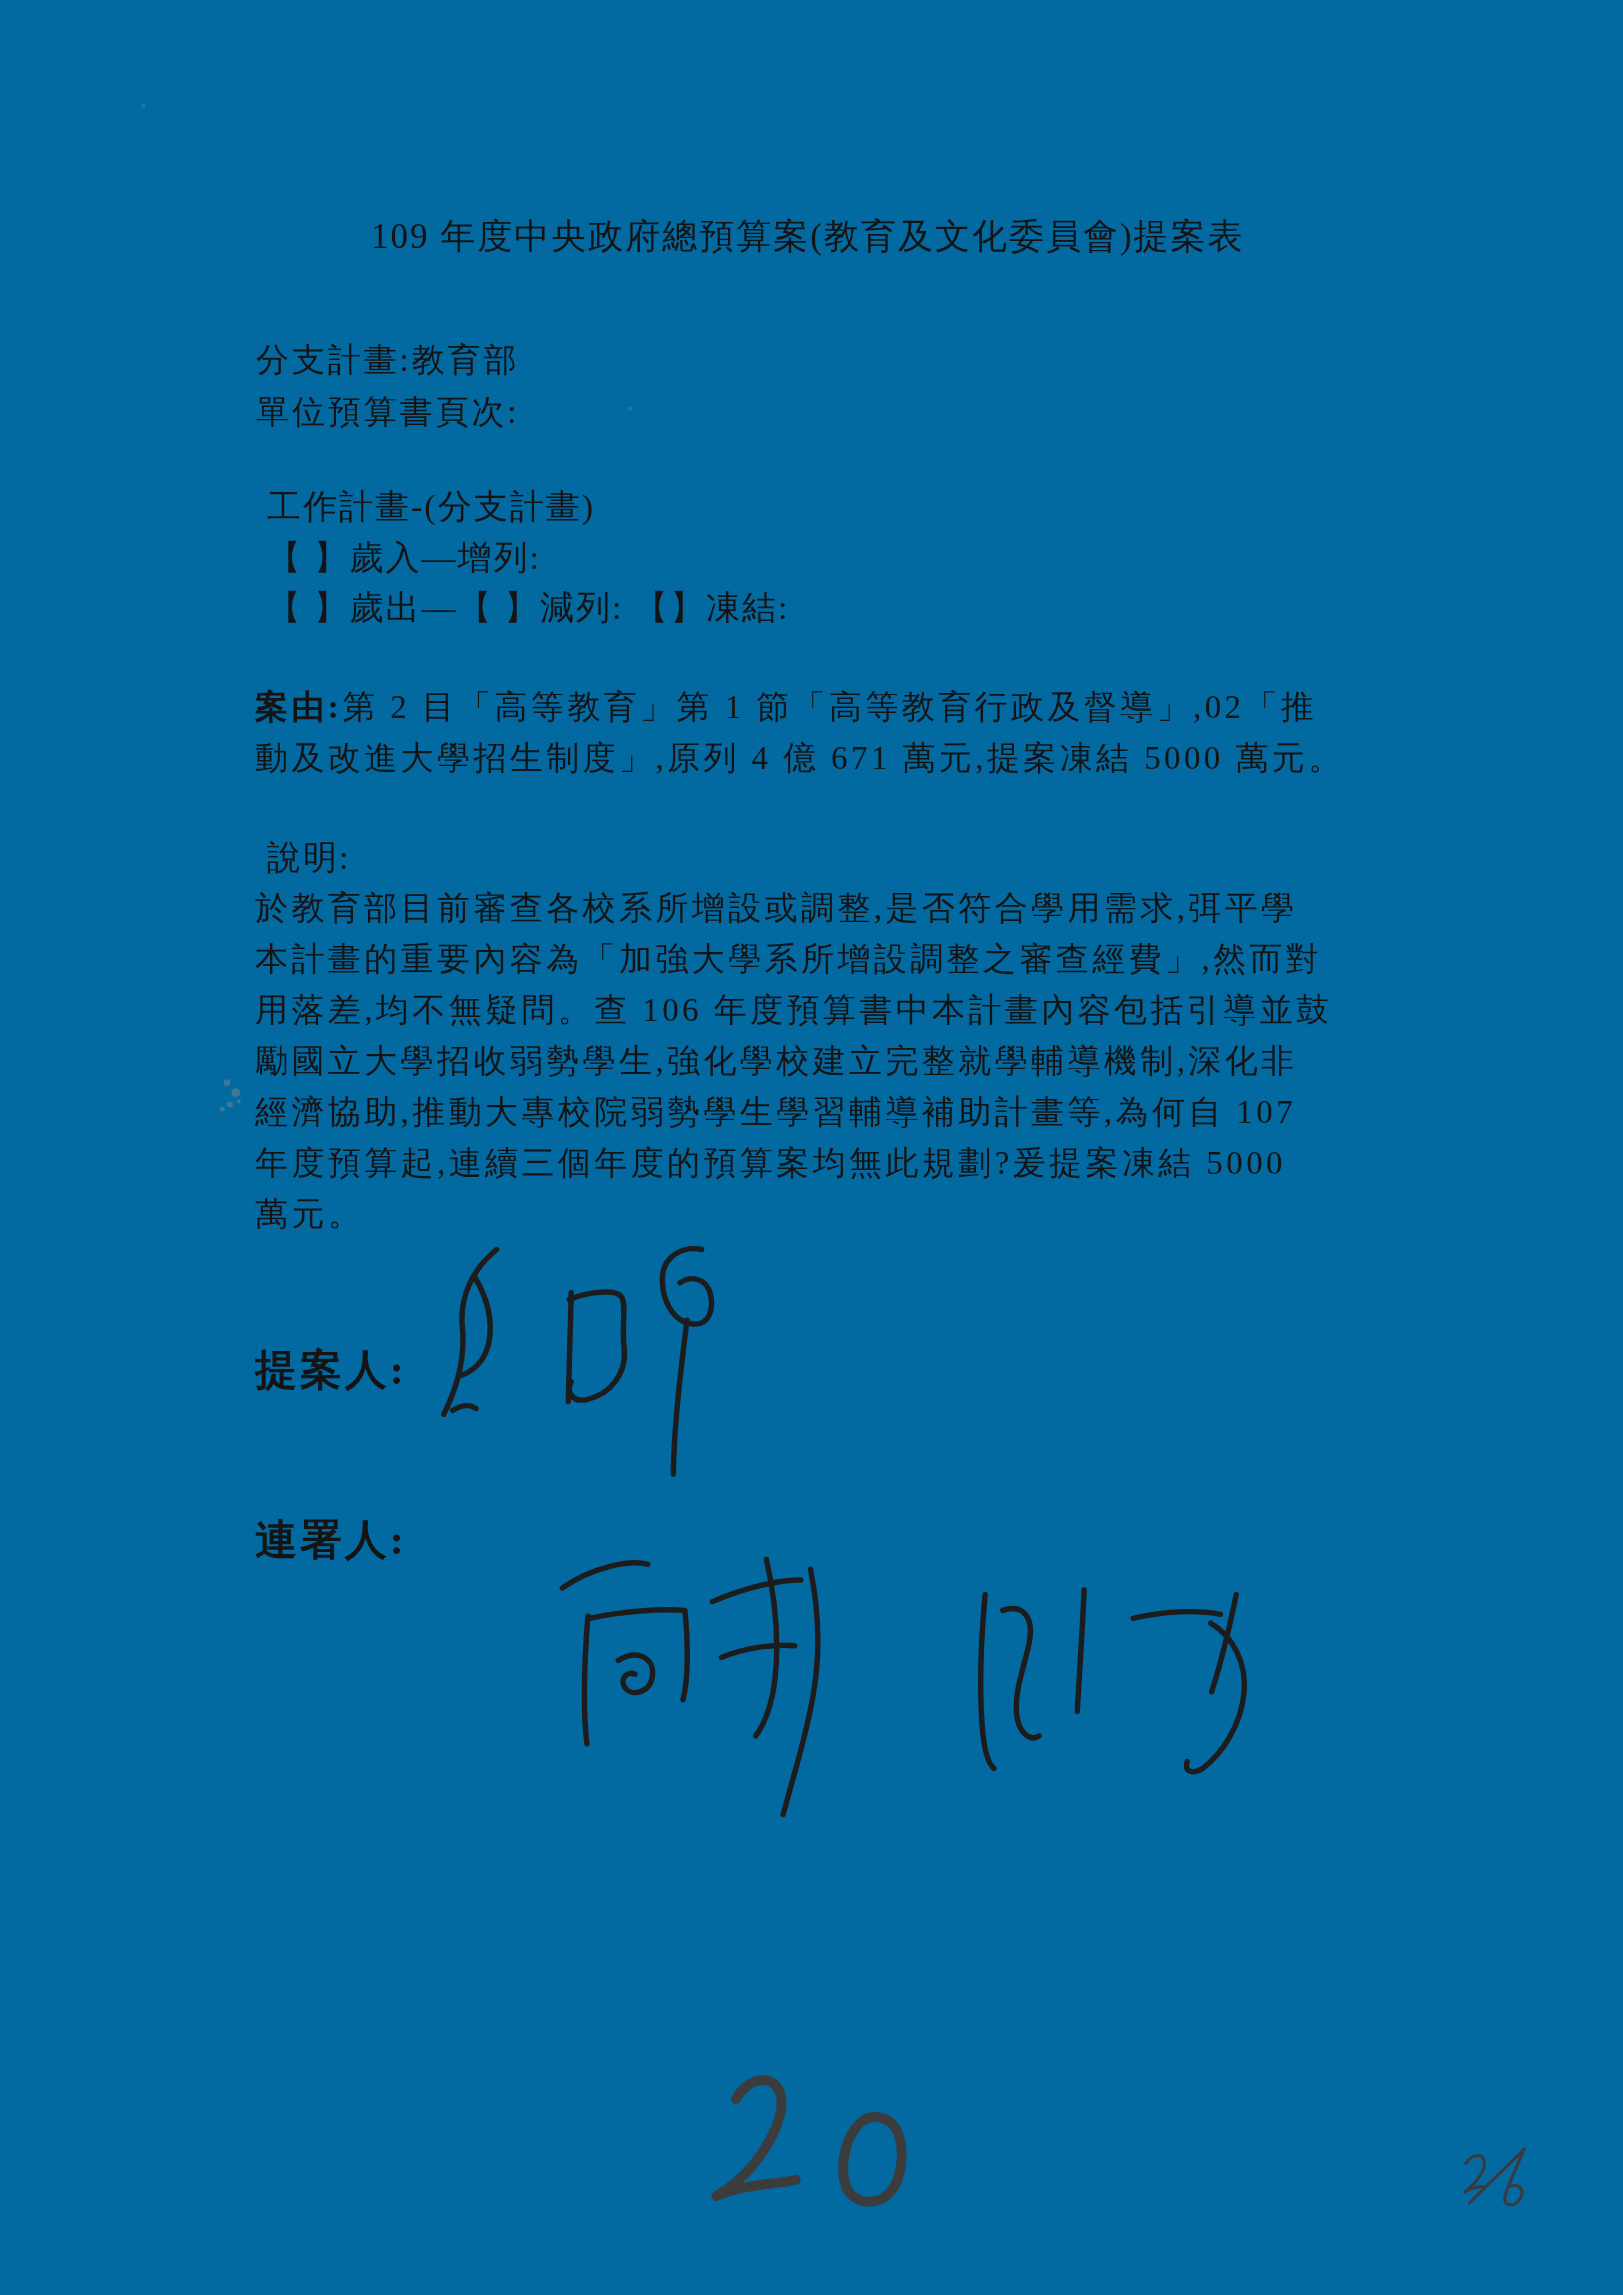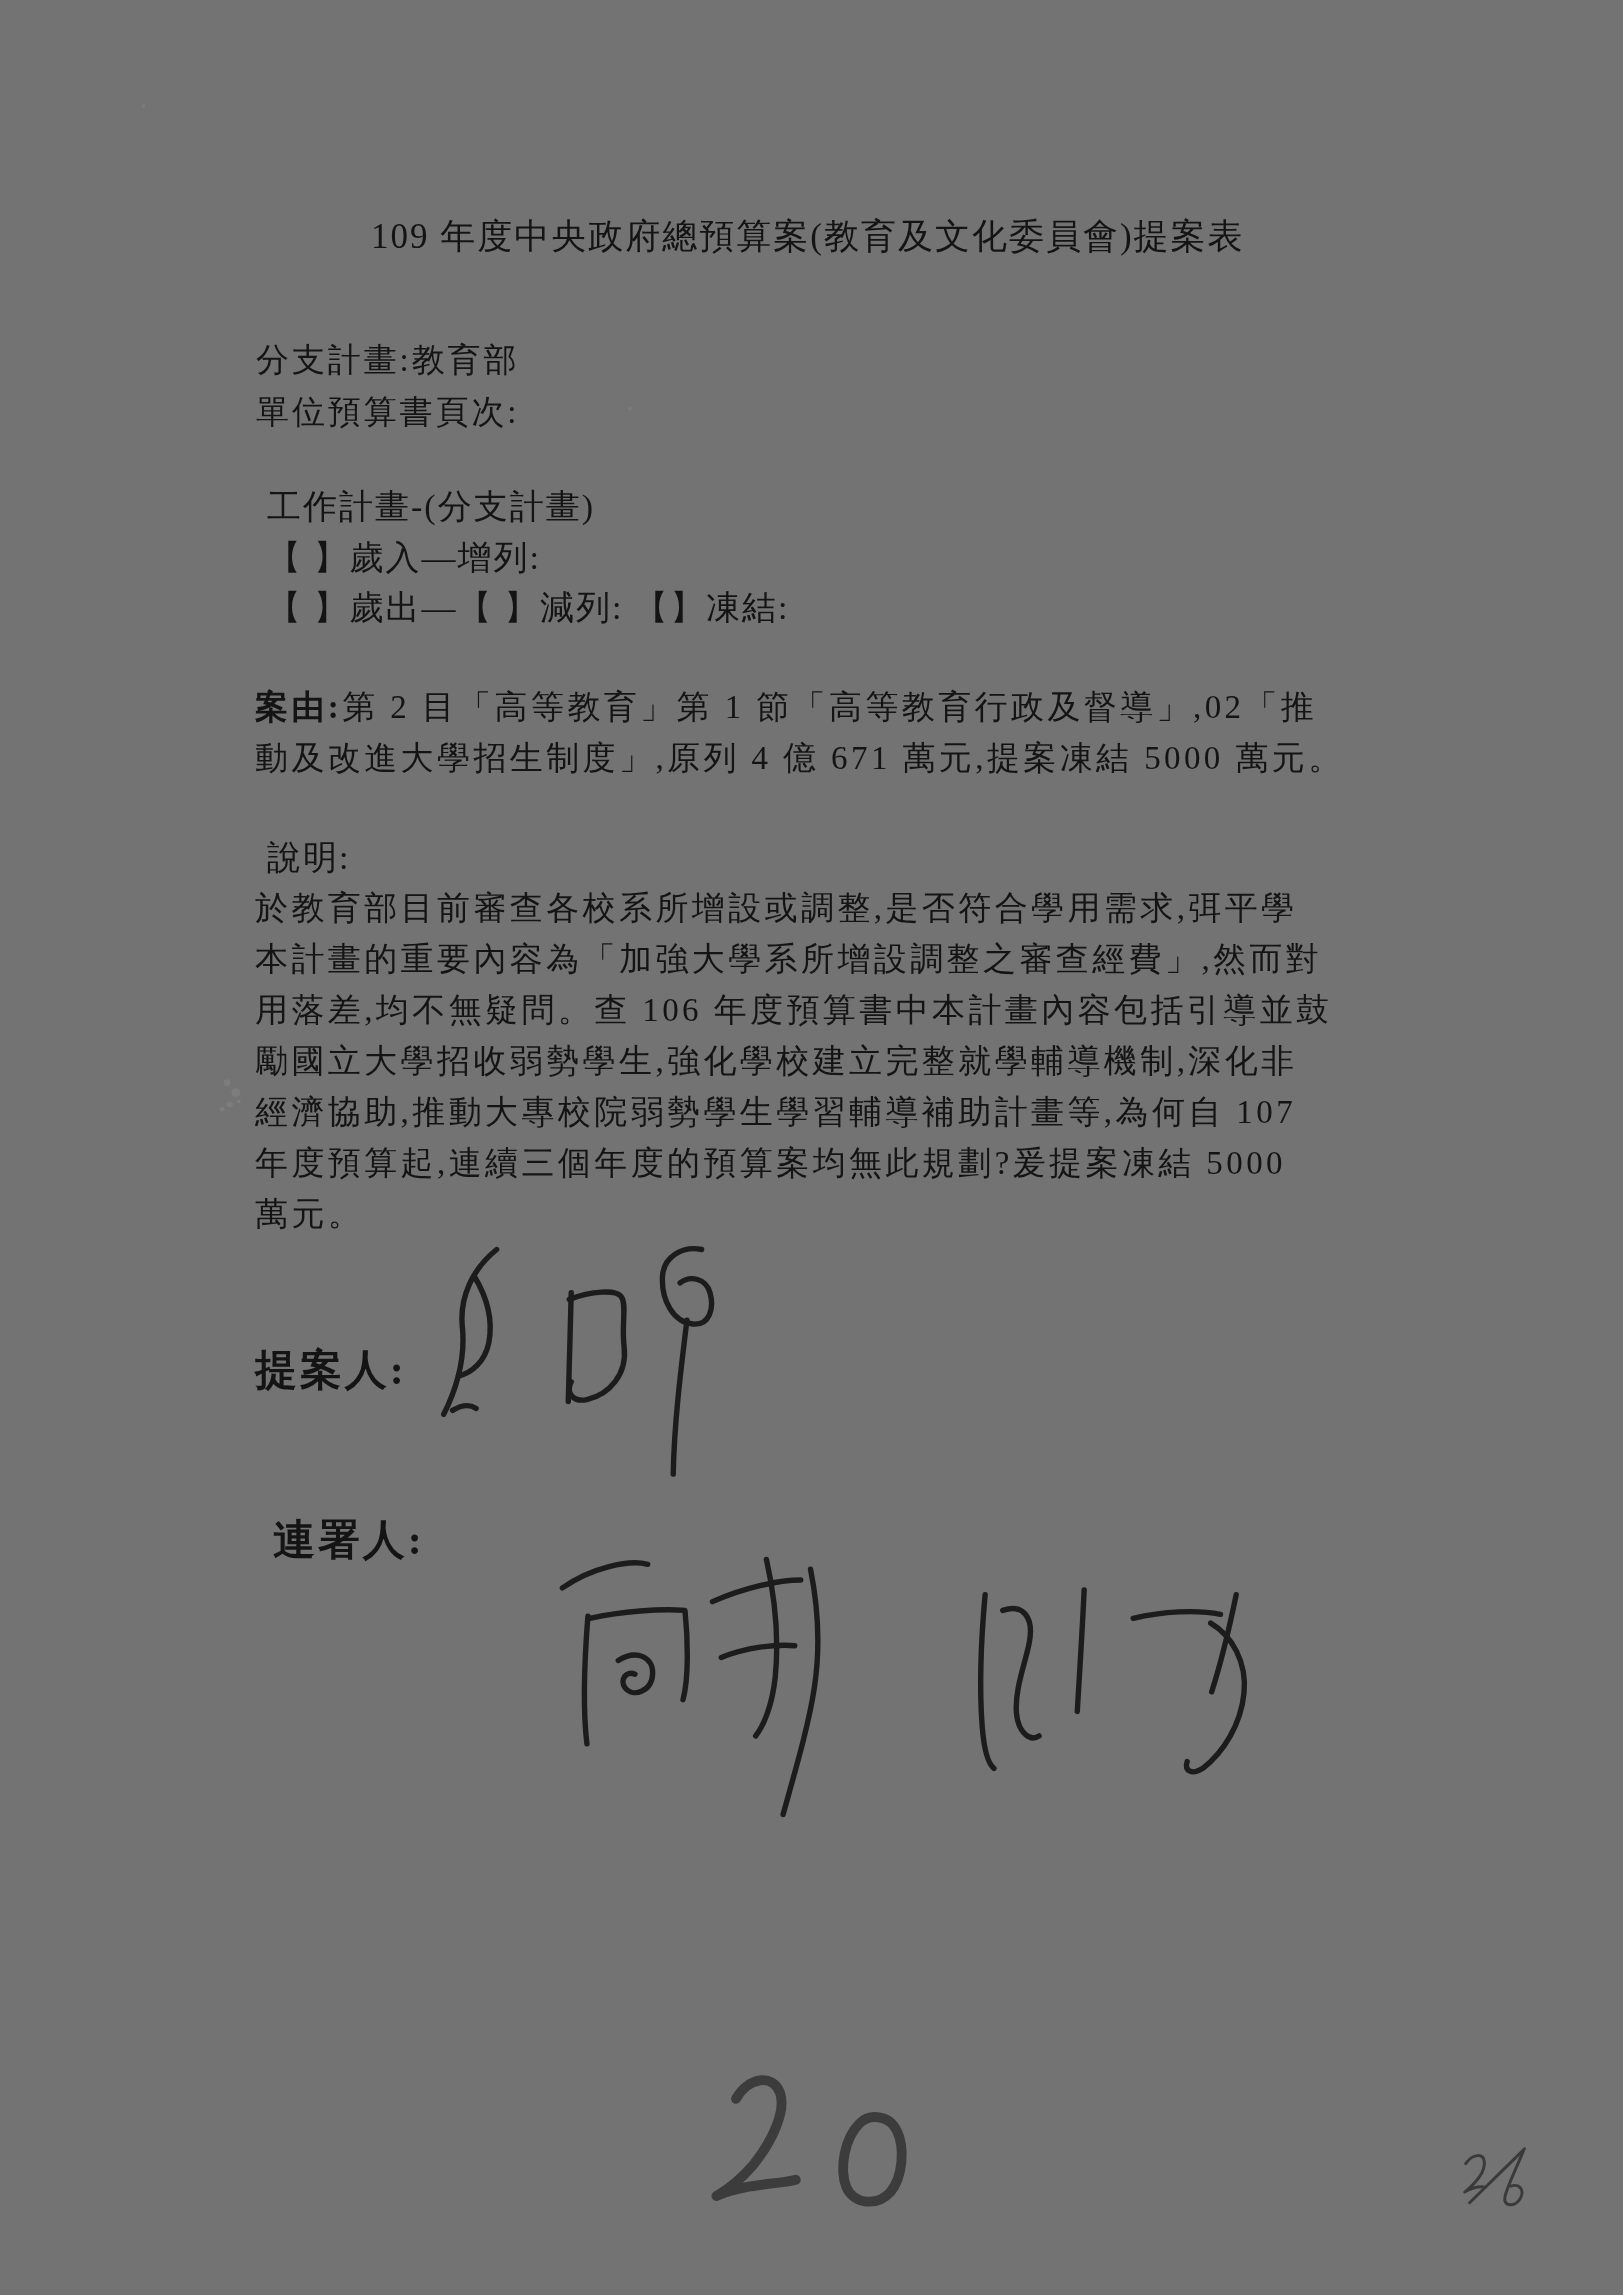--- a/index.html
+++ b/index.html
@@ -1,19 +1,19 @@
 <!DOCTYPE html>
 <html style="font-size:7.8px"><head>
 <meta charset="utf-8">
 <style>
   html,body{margin:0;padding:0;background:#e8e8e8;}
   .page{
     position:relative;
     width:1624px;height:2295px;
-    background:#737373;
+    background:#0369a1;
     font-family:"Liberation Serif","DejaVu Serif",serif;
     color:#141414;
     overflow:hidden;
   }
   .abs{position:absolute;white-space:nowrap;line-height:1;}
   .title{font-size:35px;letter-spacing:2px;}
   .field{font-size:33px;letter-spacing:2.9px;}
   .bold{font-weight:700;}
   .hline{font-size:34px;letter-spacing:2px;font-weight:400;margin-left:12px;}
   .para{position:absolute;white-space:nowrap;font-size:33px;letter-spacing:3.4px;}
@@ -50,21 +50,21 @@
     <div class="pline">於教育部目前審查各校系所增設或調整,是否符合學用需求,弭平學</div>
     <div class="pline">本計畫的重要內容為「加強大學系所增設調整之審查經費」,然而對</div>
     <div class="pline">用落差,均不無疑問。查 106 年度預算書中本計畫內容包括引導並鼓</div>
     <div class="pline">勵國立大學招收弱勢學生,強化學校建立完整就學輔導機制,深化非</div>
     <div class="pline">經濟協助,推動大專校院弱勢學生學習輔導補助計畫等,為何自 107</div>
     <div class="pline">年度預算起,連續三個年度的預算案均無此規劃?爰提案凍結 5000</div>
     <div class="pline">萬元。</div>
   </div>
 
   <div class="abs siglabel" style="left:255px;top:1349px;">提案人:</div>
-  <div class="abs siglabel" style="left:255px;top:1519px;margin-left:18px;">連署人:</div>
+  <div class="abs siglabel" style="left:255px;top:1519px;">連署人:</div>
 
   <svg class="ink sig" viewBox="0 0 3310 4680">
     <path d="M1012,2548 C962,2588 936,2646 942,2706 C947,2756 937,2818 904,2884"></path>
     <path d="M966,2602 C994,2648 1004,2696 996,2738 C988,2776 962,2800 934,2806"></path>
     <path d="M922,2876 C942,2864 958,2864 970,2872"></path>
     <path d="M1164,2636 C1162,2710 1160,2790 1158,2858"></path>
     <path d="M1160,2650 C1205,2632 1256,2630 1266,2644 C1278,2660 1266,2700 1272,2748 C1278,2802 1242,2844 1196,2854 C1168,2860 1152,2840 1164,2818"></path>
     <path d="M1430,2548 C1392,2540 1352,2562 1350,2604 C1348,2652 1372,2696 1412,2700 C1446,2703 1456,2668 1447,2636 C1439,2607 1407,2600 1386,2616"></path>
     <path d="M1400,2692 C1388,2790 1374,2900 1372,3006"></path>
   </svg>

